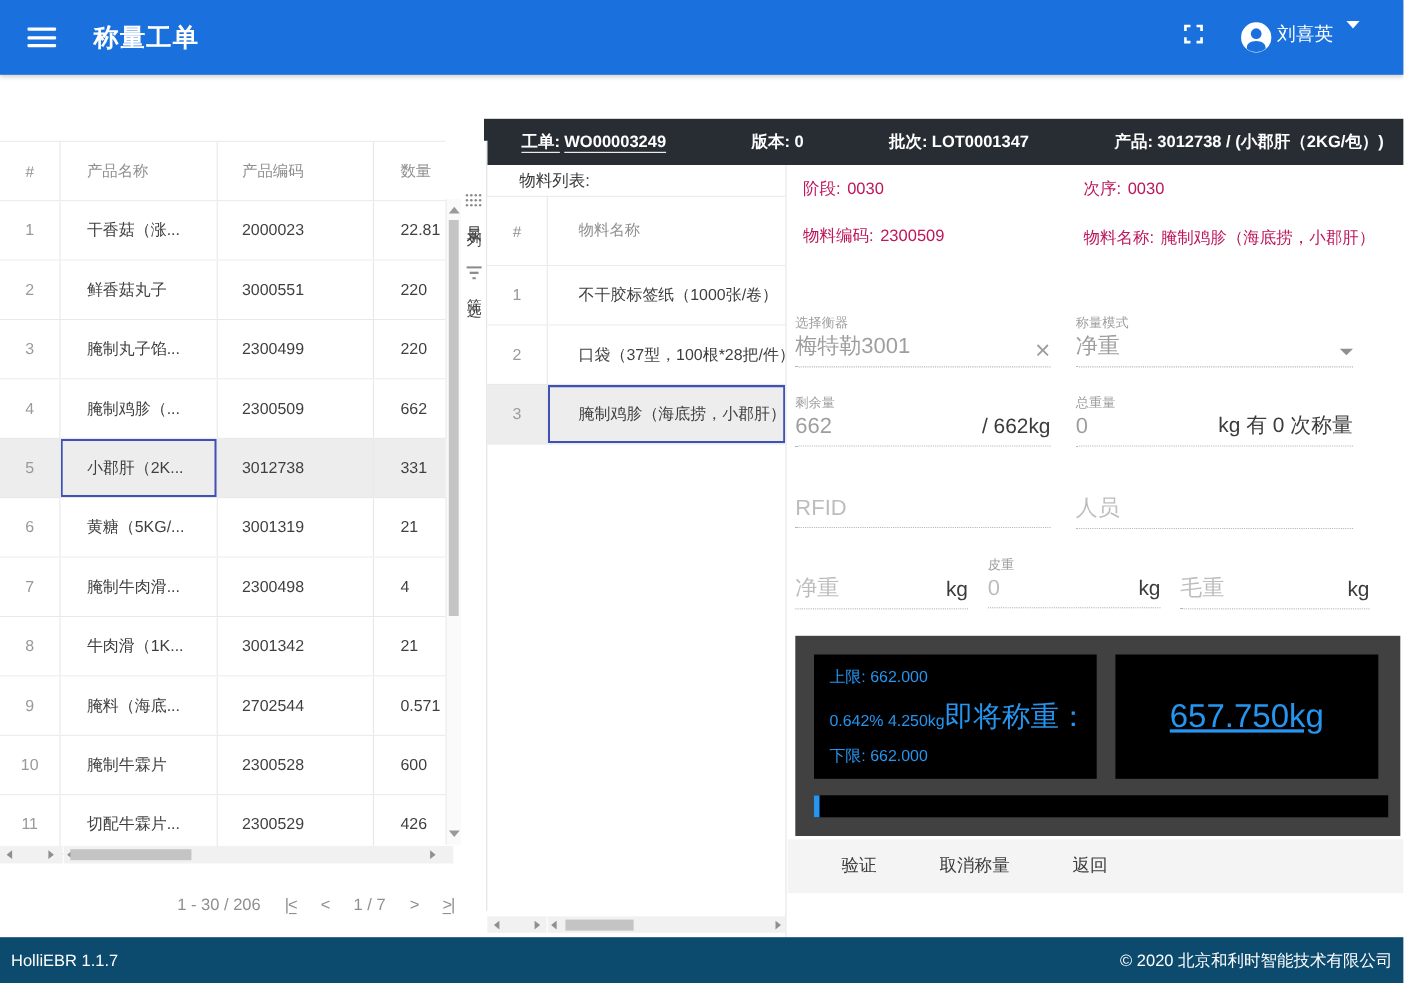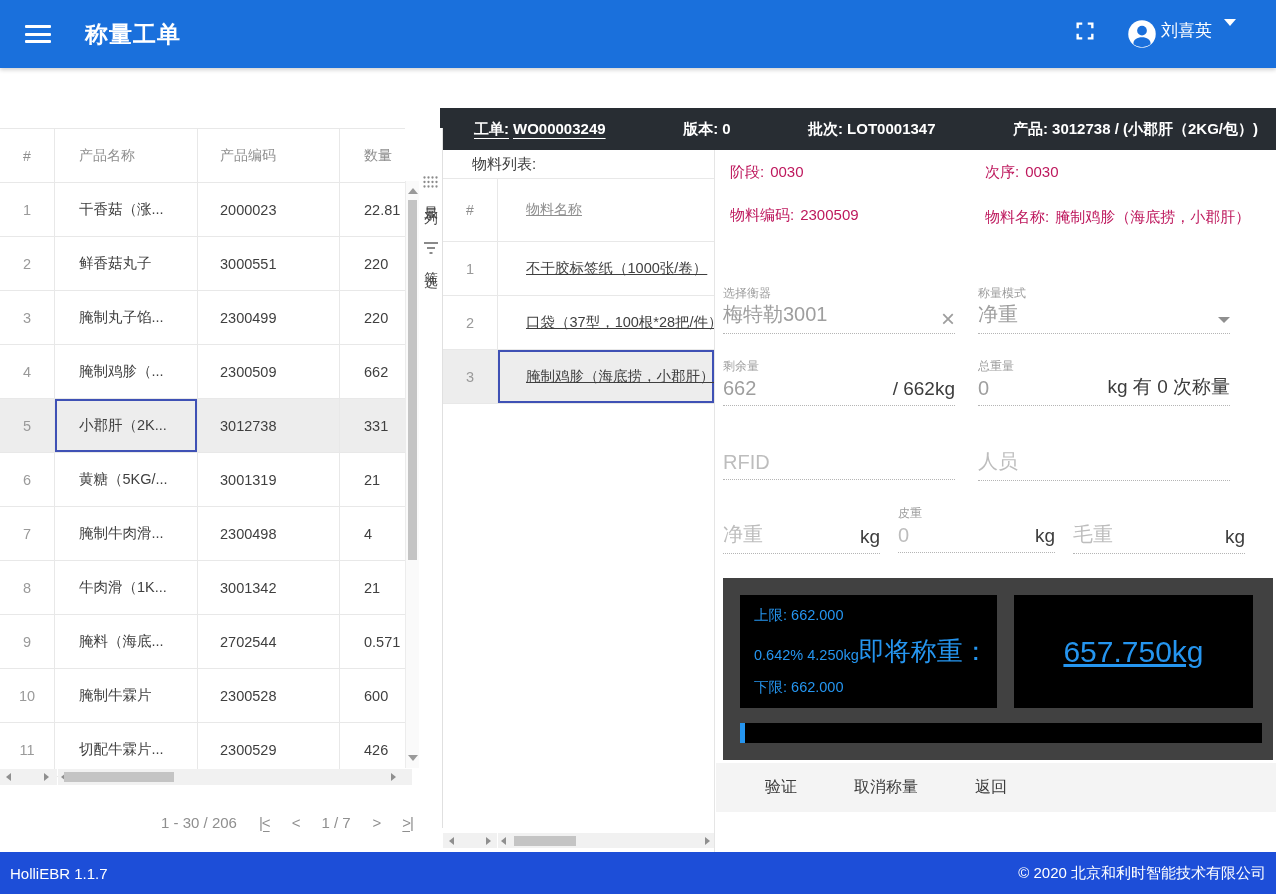--- a/index.html
+++ b/index.html
@@ -65,21 +65,21 @@
   .paginator{left:0;top:800px;width:443px;height:44px;display:flex;align-items:center;justify-content:flex-end;gap:22px;padding-right:30px;color:#8f8f8f;font-size:15px;}
   .pg-icon{cursor:pointer;letter-spacing:-1px;}
   .pg-underline{text-decoration:underline;text-underline-offset:3px;}
 
   
   .material-title{left:451px;top:155px;font-size:15px;color:#3c3c3c;margin-left:21px;}
   .mat-table{left:443px;top:178px;width:271px;border-top:1px solid #e8e8e8;font-size:14.5px;color:#3f3f3f;}
   .mhrow{height:62px;}
   .m0{width:55px;justify-content:center;border-right:1px solid #e8e8e8;color:#9a9a9a;}
   .mhrow .m0{color:#8f8f8f;}
-  .m1{width:216px;padding-left:28px;text-decoration:underline;}
+  .m1{width:216px;padding-left:28px;}
   .mid-divider{left:714px;top:150px;width:1px;height:702px;background:#e5e5e5;}
   .ms1{left:443px;top:833px;width:54px;height:15px;}
   .ms2{left:498px;top:833px;width:216px;height:15px;}
 
   
   .detail-panel{left:716px;top:150px;width:560px;height:702px;background:#fff;}
   .dp{position:absolute;box-sizing:border-box;}
   .kv{font-size:15px;color:#be185d;line-height:20px;}
   .kv .k{margin-right:6px;}
   .field .flabel{font-size:12px;color:#9e9e9e;height:16px;}
@@ -99,21 +99,21 @@
   .big-prompt{font-size:26px;white-space:nowrap;}
   .scr-right{left:291px;top:17px;width:239px;height:113px;display:flex;align-items:center;justify-content:center;font-size:30px;text-decoration:underline;}
   .progress{position:absolute;left:17px;top:145px;width:522px;height:20px;background:#000;}
   .progress .fill{height:100%;background:#2595ef;}
 
   
   .action-bar{left:716px;top:763px;width:560px;height:49px;background:#f4f4f4;display:flex;align-items:center;gap:57px;padding-left:49px;font-size:16px;color:#3c3c3c;}
   .action-bar span{cursor:pointer;}
 
   
-  .app-footer{left:0;top:852px;width:1276px;height:42px;background:#1d4ed8;color:#fff;display:flex;align-items:center;justify-content:space-between;padding:0 10px;font-size:15px;}
+  .app-footer{left:0;top:852px;width:1276px;height:42px;background:#0c4a6e;color:#fff;display:flex;align-items:center;justify-content:space-between;padding:0 10px;font-size:15px;}
 </style>
 </head>
 <body>
 
 <div class="abs app-header">
   <div class="menu-btn">
       <span></span>
       <span></span>
       <span></span>
     </div>

